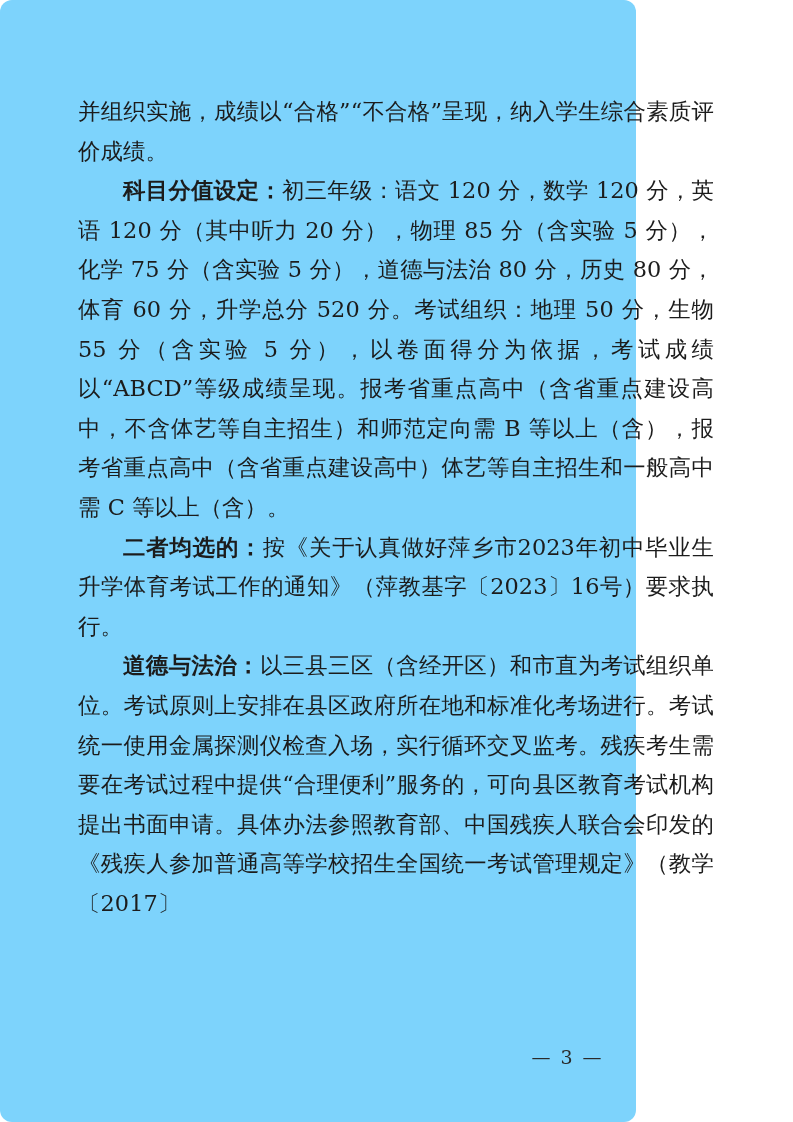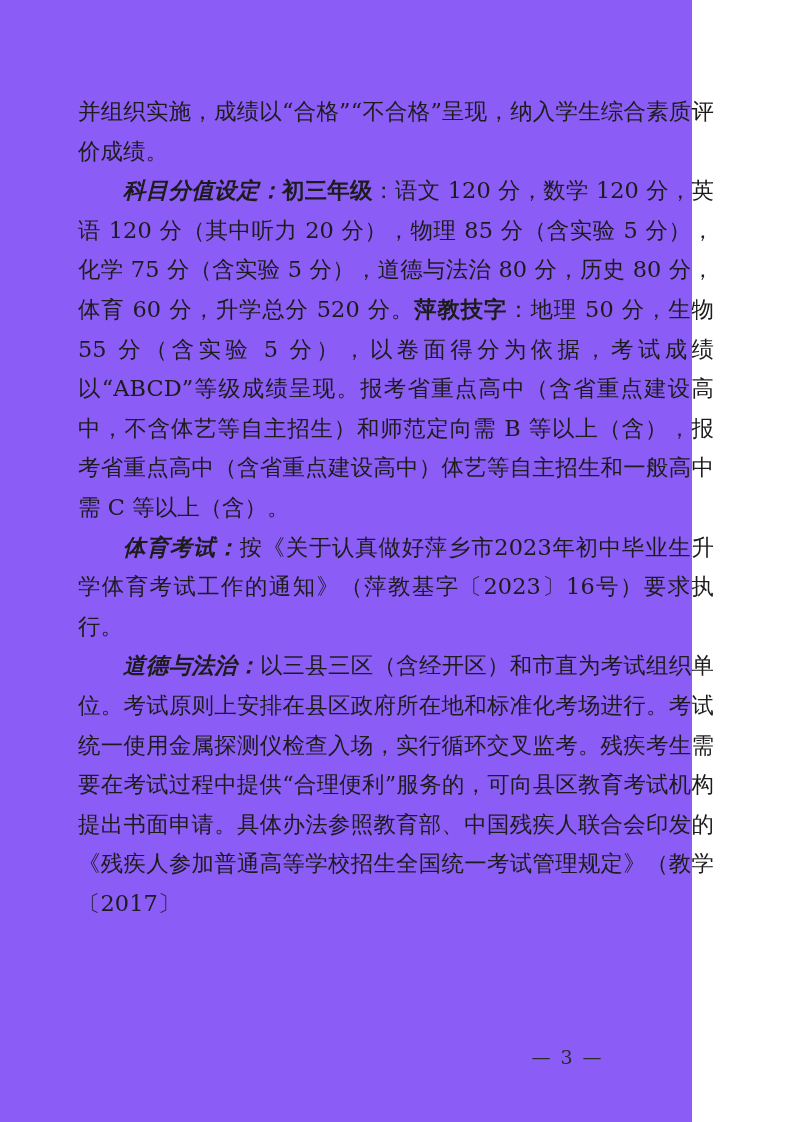--- a/index.html
+++ b/index.html
@@ -13,23 +13,24 @@
     position: relative;
     overflow: hidden;
     font-family: "DejaVu Serif", "Liberation Serif", serif;
     color: #1a1a1a;
   }
 
   .page {
     position: absolute;
     left: 0;
     top: 0;
-    width: 692px;
+    width: 636px;
     height: 1122px;
-    background: #8b5cf6;
+    background: #7dd3fc;
+    border-radius: 12px;
   }
 
   .content {
     position: absolute;
     left: 78px;
     top: 92px;
     width: 636px;
   }
 
   p.para {
@@ -47,25 +48,24 @@
 
   p.indent {
     text-indent: 45px;
   }
 
   
   .hd {
     font-weight: bold;
     font-family: "DejaVu Sans", "Liberation Sans", sans-serif;
     letter-spacing: 0.2px;
-    font-style: italic;
   }
 
   .sub {
-    font-weight: bold;
+    font-weight: normal;
     font-family: "DejaVu Sans", "Liberation Sans", sans-serif;
   }
 
   .footer {
     position: absolute;
     left: 0;
     top: 1046px;
     width: 793px;
     text-align: center;
     font-size: 19px;
@@ -81,24 +81,24 @@
 </style>
 </head>
 <body>
 
 <div class="page">
 
   <div class="content">
 
     <p class="para"><span>并组织实施，成绩以“合格”“不合格”呈现，纳入学生综合素质评价成绩。</span></p>
 
-    <p class="para indent"><span class="hd">科目分值设定：</span><span class="sub">初三年级</span><span>：语文 120 分，数学 120 分，英语 120 分（其中听力 20 分），物理 85 分（含实验 5 分），化学 75 分（含实验 5 分），道德与法治 80 分，历史 80 分，体育 60 分，升学总分 520 分。</span><span class="sub">萍教技字</span><span>：地理 50 分，生物 55 分（含实验 5 分），以卷面得分为依据，考试成绩以“ABCD”等级成绩呈现。报考省重点高中（含省重点建设高中，不含体艺等自主招生）和师范定向需 B 等以上（含），报考省重点高中（含省重点建设高中）体艺等自主招生和一般高中需 C 等以上（含）。</span></p>
+    <p class="para indent"><span class="hd">科目分值设定：</span><span class="sub">初三年级</span><span>：语文 120 分，数学 120 分，英语 120 分（其中听力 20 分），物理 85 分（含实验 5 分），化学 75 分（含实验 5 分），道德与法治 80 分，历史 80 分，体育 60 分，升学总分 520 分。</span><span class="sub">考试组织</span><span>：地理 50 分，生物 55 分（含实验 5 分），以卷面得分为依据，考试成绩以“ABCD”等级成绩呈现。报考省重点高中（含省重点建设高中，不含体艺等自主招生）和师范定向需 B 等以上（含），报考省重点高中（含省重点建设高中）体艺等自主招生和一般高中需 C 等以上（含）。</span></p>
 
 
-    <p class="para indent"><span class="hd">体育考试：</span><span>按《关于认真做好萍乡市2023年初中毕业生升学体育考试工作的通知》（萍教基字〔2023〕16号）要求执行。</span></p>
+    <p class="para indent"><span class="hd">二者均选的：</span><span>按《关于认真做好萍乡市2023年初中毕业生升学体育考试工作的通知》（萍教基字〔2023〕16号）要求执行。</span></p>
 
 
     <p class="para indent"><span class="hd">道德与法治：</span><span>以三县三区（含经开区）和市直为考试组织单位。考试原则上安排在县区政府所在地和标准化考场进行。考试统一使用金属探测仪检查入场，实行循环交叉监考。残疾考生需要在考试过程中提供“合理便利”服务的，可向县区教育考试机构提出书面申请。具体办法参照教育部、中国残疾人联合会印发的《残疾人参加普通高等学校招生全国统一考试管理规定》（教学〔2017〕</span></p>
 
   </div>
 
   <div class="footer"><span class="pgwrap">— 3 —</span></div>
 
 </div>
 

